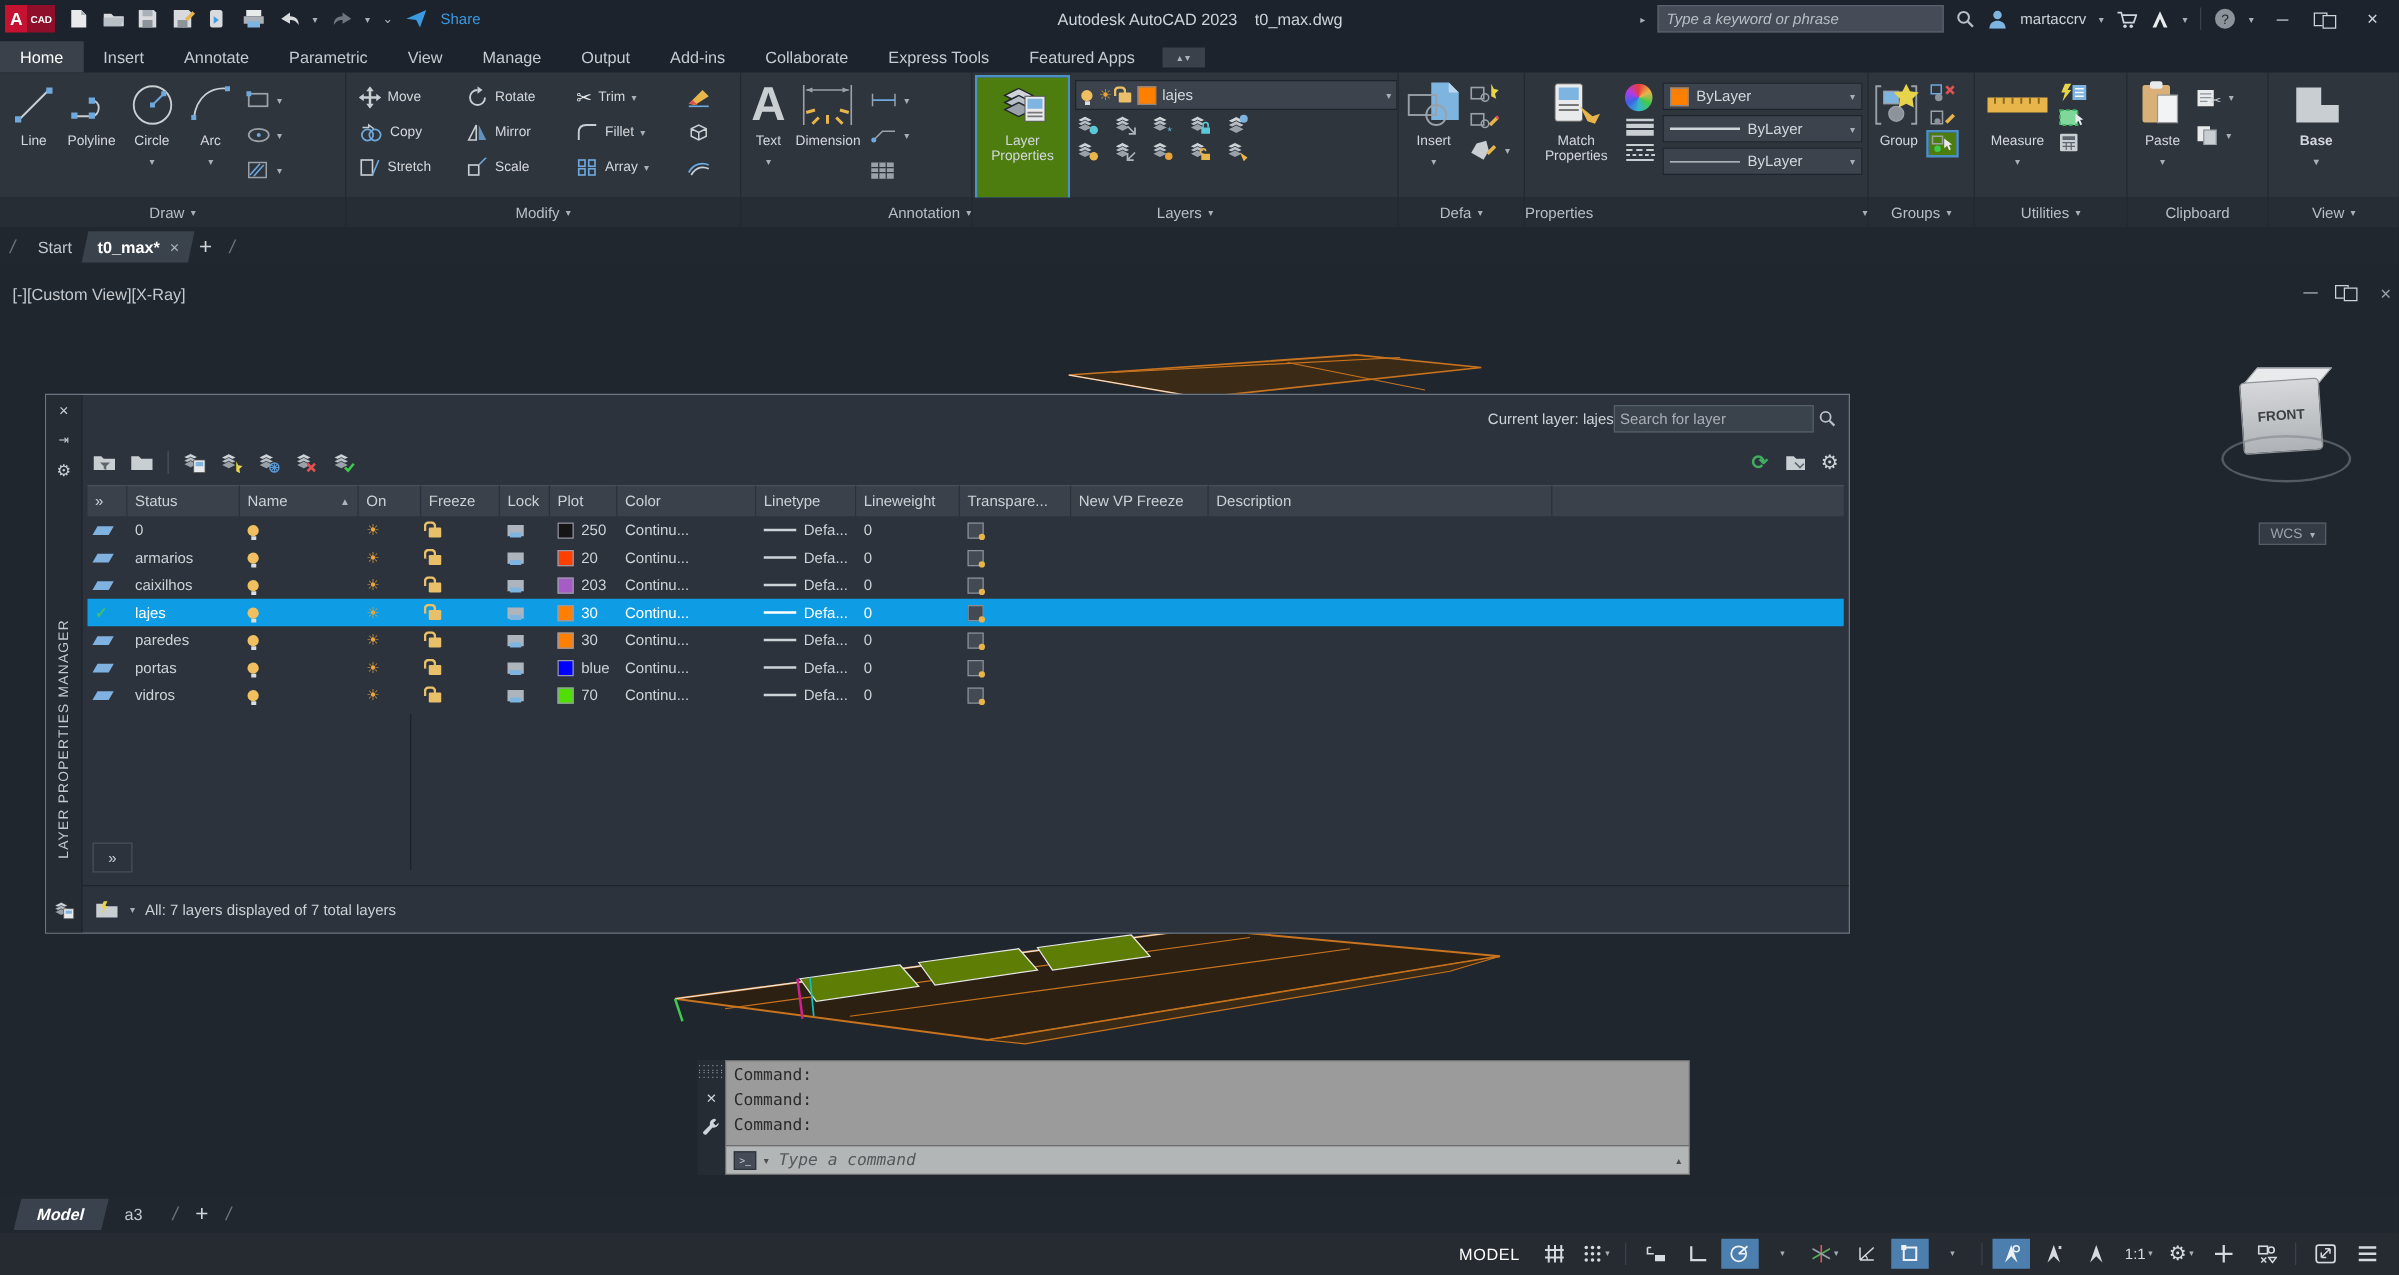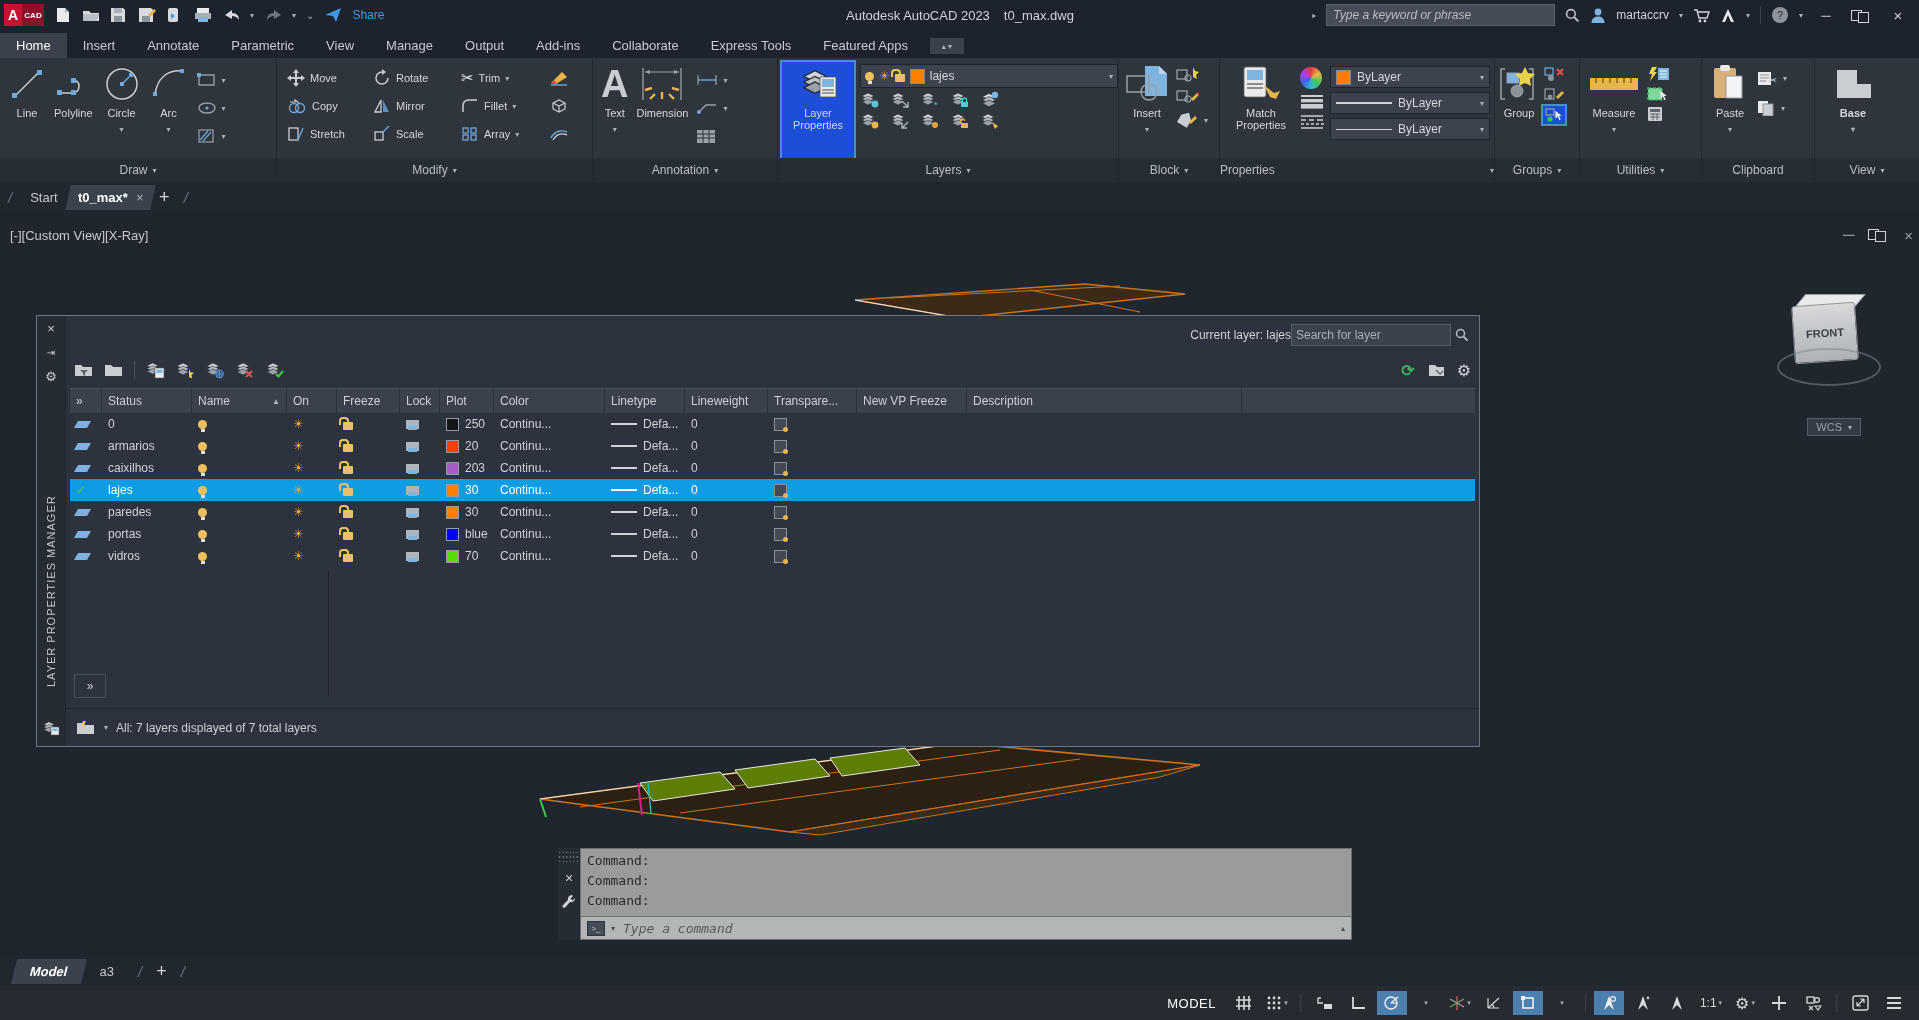--- a/index.html
+++ b/index.html
@@ -30,21 +30,21 @@
     display:flex;align-items:center;justify-content:center;gap:4px;}
   
   #ribbon{left:0;top:58px;width:1919px;height:100px;background:#2f353d;display:flex;}
   .panel{height:100px;border-right:1px solid #232930;box-sizing:border-box;position:relative;}
   #ribbonfooter{left:0;top:158px;width:1919px;height:24px;background:#272d35;display:flex;color:#b9bfc6;font-size:12px;}
   .pfoot{height:24px;display:flex;align-items:center;justify-content:center;gap:5px;border-right:1px solid #232930;box-sizing:border-box;}
   .pfoot .chev{font-size:8px;}
   .bigbtn{display:flex;flex-direction:column;align-items:center;justify-content:flex-start;color:#d4d8dd;font-size:11px;gap:3px;text-align:center;line-height:13px;}
   .bigbtn .bicon{height:40px;display:flex;align-items:center;justify-content:center;}
   .smallbtn{display:flex;align-items:center;gap:5px;color:#d4d8dd;font-size:11px;height:24px;}
-  .hl{outline:2px solid #4a90c2;background:#1d4ed8;}
+  .hl{outline:2px solid #4a90c2;background:#4d7c0f;}
   svg.icn{display:block;}
   
   .layctl{display:flex;align-items:center;background:#3c434d;border:1px solid #1e242b;height:24px;width:258px;color:#d4d8dd;font-size:12px;gap:5px;padding:0 4px;box-sizing:border-box;}
   .dd{display:flex;align-items:center;background:#3c434d;border:1px solid #1e242b;height:22px;color:#d4d8dd;font-size:12px;gap:6px;padding:0 5px;box-sizing:border-box;}
   .swatch{width:13px;height:13px;background:#ff7f00;border:1px solid #888;display:inline-block;}
   .lwline{display:inline-block;width:56px;height:2px;background:#cfd4d9;}
   
   #filetabs{left:0;top:182px;width:1919px;height:30px;background:#21272e;display:flex;align-items:center;color:#c3c8cd;font-size:13px;}
   .slash{color:#6b737c;font-style:italic;margin:0 8px;font-size:15px;}
   .ftab{padding:5px 10px;}
@@ -763,30 +763,30 @@
 
 <div id="ribbonfooter" class="abs">
   <div class="pfoot" style="width:277px;">
       <span>Draw</span>
       <span class="chev">▾</span>
     </div>
   <div class="pfoot" style="width:316px;">
       <span>Modify</span>
       <span class="chev">▾</span>
     </div>
-  <div class="pfoot" style="width:185px;">
+  <div class="pfoot" style="width:185px;justify-content:flex-end;">
       <span>Annotation</span>
       <span class="chev">▾</span>
     </div>
   <div class="pfoot" style="width:341px;">
       <span>Layers</span>
       <span class="chev">▾</span>
     </div>
   <div class="pfoot" style="width:101px;">
-      <span>Block</span>
+      <span>Defa</span>
       <span class="chev">▾</span>
     </div>
   <div class="pfoot" style="width:275px;justify-content:space-between;">
       <span>Properties</span>
       <span class="chev">▾</span>
     </div>
   <div class="pfoot" style="width:85px;">
       <span>Groups</span>
       <span class="chev">▾</span>
     </div>

